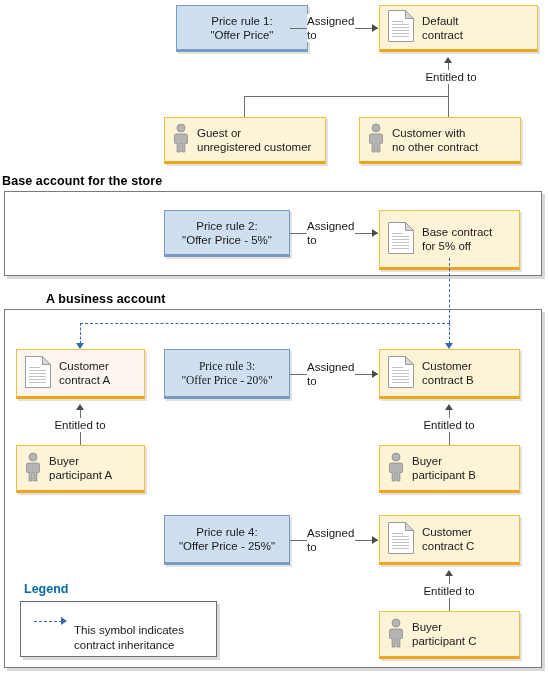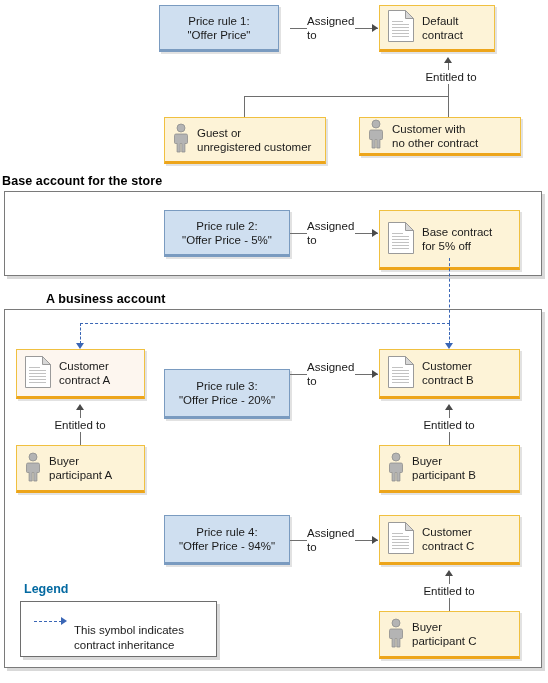--- a/index.html
+++ b/index.html
@@ -140,31 +140,31 @@
 <body>
 
 <div id="stage">
 
   <div class="section-title" style="left:2px; top:174px;">Base account for the store</div>
   <div class="section-box" style="left:4px; top:191px; width:538px; height:85px;"></div>
 
   <div class="section-title" style="left:2px; top:292px;margin-left:44px;">A business account</div>
   <div class="section-box" style="left:4px; top:309px; width:538px; height:359px;"></div>
 
-  <div class="node rule" style="left:159px; top:5px; width:120px; height:47px;">
+  <div class="node rule" style="left:176px; top:5px; width:132px; height:47px;">
     <span class="label">Price rule 1:
 "Offer Price"</span>
   </div>
 
   <div class="ln-h" style="left:290px; top:28px; width:88px;"></div>
   <div class="conn-label" style="left:307px; top:14px; width:48px;">Assigned
 to</div>
   <div class="arrow right" style="left:372px; top:24px;"></div>
 
-  <div class="node card" style="left:379px; top:5px; width:116px; height:47px;">
+  <div class="node card" style="left:379px; top:5px; width:159px; height:47px;">
     <span class="icon">
       <svg width="26" height="32" viewBox="0 0 26 32">
         <polygon points="0.5,0.5 17.5,0.5 25.5,8.5 25.5,31.5 0.5,31.5" fill="#ffffff" stroke="#9a9a9a" stroke-width="1"></polygon>
         <polygon points="17.5,0.5 25.5,8.5 17.5,8.5" fill="#d8d8d8" stroke="#9a9a9a" stroke-width="1"></polygon>
         <g stroke="#c2c2c2" stroke-width="1">
           <line x1="4" y1="11.5" x2="15" y2="11.5"></line>
           <line x1="4" y1="14.5" x2="21" y2="14.5"></line>
           <line x1="4" y1="17.5" x2="21" y2="17.5"></line>
           <line x1="4" y1="20.5" x2="21" y2="20.5"></line>
           <line x1="4" y1="23.5" x2="21" y2="23.5"></line>
@@ -187,21 +187,21 @@
     <span class="icon">
       <svg width="16" height="30" viewBox="0 0 16 30">
         <circle cx="8" cy="5" r="4" fill="#b4b4b4" stroke="#8e8e8e" stroke-width="0.8"></circle>
         <path d="M3 11 h10 a1.5 1.5 0 0 1 1.5 1.5 v7 a1 1 0 0 1 -1 1 h-1.6 v8.5 h-3.1 v-8.5 h-1.6 v8.5 h-3.1 v-8.5 h-1.6 a1 1 0 0 1 -1 -1 v-7 a1.5 1.5 0 0 1 1.5 -1.5 z" fill="#b4b4b4" stroke="#8e8e8e" stroke-width="0.8"></path>
       </svg>
     </span>
     <span class="label">Guest or
 unregistered customer</span>
   </div>
 
-  <div class="node card" style="left:359px; top:117px; width:162px; height:39px;">
+  <div class="node card" style="left:359px; top:117px; width:162px; height:47px;">
     <span class="icon">
       <svg width="16" height="30" viewBox="0 0 16 30">
         <circle cx="8" cy="5" r="4" fill="#b4b4b4" stroke="#8e8e8e" stroke-width="0.8"></circle>
         <path d="M3 11 h10 a1.5 1.5 0 0 1 1.5 1.5 v7 a1 1 0 0 1 -1 1 h-1.6 v8.5 h-3.1 v-8.5 h-1.6 v8.5 h-3.1 v-8.5 h-1.6 a1 1 0 0 1 -1 -1 v-7 a1.5 1.5 0 0 1 1.5 -1.5 z" fill="#b4b4b4" stroke="#8e8e8e" stroke-width="0.8"></path>
       </svg>
     </span>
     <span class="label">Customer with
 no other contract</span>
   </div>
 
@@ -256,21 +256,21 @@
           <line x1="4" y1="20.5" x2="21" y2="20.5"></line>
           <line x1="4" y1="23.5" x2="21" y2="23.5"></line>
           <line x1="4" y1="26.5" x2="21" y2="26.5"></line>
         </g>
       </svg>
     </span>
     <span class="label">Customer
 contract A</span>
   </div>
 
-  <div class="node rule" style="left:164px; top:369px; width:126px; height:50px;">
+  <div class="node rule" style="left:164px; top:349px; width:126px; height:50px;font-family:Liberation Serif, serif;">
     <span class="label">Price rule 3:
 "Offer Price - 20%"</span>
   </div>
 
   <div class="ln-h" style="left:290px; top:374px; width:88px;"></div>
   <div class="conn-label" style="left:307px; top:360px; width:48px;">Assigned
 to</div>
   <div class="arrow right" style="left:372px; top:370px;"></div>
 
   <div class="node card" style="left:379px; top:349px; width:141px; height:50px;">
@@ -319,21 +319,21 @@
         <circle cx="8" cy="5" r="4" fill="#b4b4b4" stroke="#8e8e8e" stroke-width="0.8"></circle>
         <path d="M3 11 h10 a1.5 1.5 0 0 1 1.5 1.5 v7 a1 1 0 0 1 -1 1 h-1.6 v8.5 h-3.1 v-8.5 h-1.6 v8.5 h-3.1 v-8.5 h-1.6 a1 1 0 0 1 -1 -1 v-7 a1.5 1.5 0 0 1 1.5 -1.5 z" fill="#b4b4b4" stroke="#8e8e8e" stroke-width="0.8"></path>
       </svg>
     </span>
     <span class="label">Buyer
 participant B</span>
   </div>
 
   <div class="node rule" style="left:164px; top:515px; width:126px; height:50px;">
     <span class="label">Price rule 4:
-"Offer Price - 94%"</span>
+"Offer Price - 25%"</span>
   </div>
 
   <div class="ln-h" style="left:290px; top:540px; width:88px;"></div>
   <div class="conn-label" style="left:307px; top:526px; width:48px;">Assigned
 to</div>
   <div class="arrow right" style="left:372px; top:536px;"></div>
 
   <div class="node card" style="left:379px; top:515px; width:141px; height:50px;">
     <span class="icon">
       <svg width="26" height="32" viewBox="0 0 26 32">

